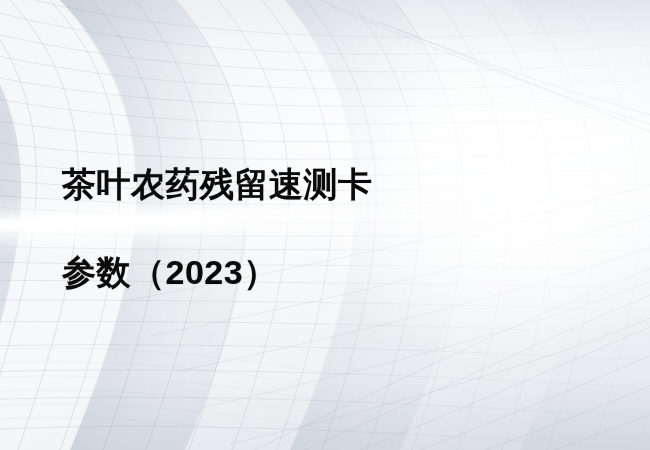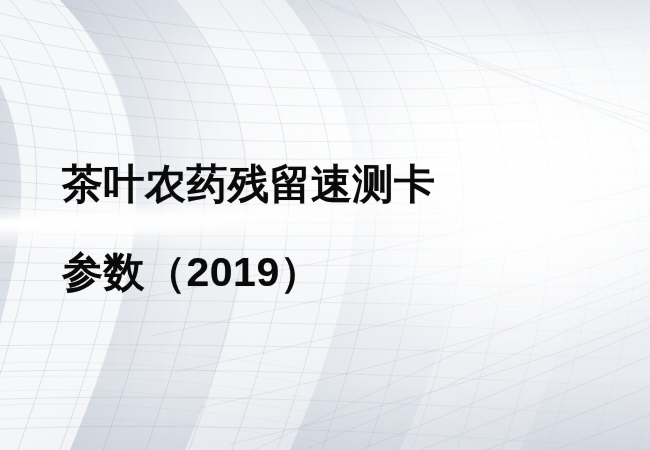--- a/index.html
+++ b/index.html
@@ -100,21 +100,21 @@
 
   
   .title-block {
     position: absolute;
     left: 62px;
     top: 140px;
     width: 560px;
   }
   .title-line {
     color: #0a0a0a;
-    font-size: 41px;
+    font-size: 34px;
     font-weight: bold;
     line-height: 88px;
     letter-spacing: 0.5px;
     white-space: nowrap;
     text-shadow: 0 0 1px rgba(0,0,0,0.35);
   }
 </style>
 </head>
 <body>
 
@@ -222,16 +222,16 @@
       <path d="M -20 420 C 90 414, 200 422, 320 442"></path>
     </g>
   </svg>
 
   <div class="glow-right"></div>
   <div class="light-streak"></div>
   <div class="light-streak-core"></div>
 
   <div class="title-block">
     <div class="title-line">茶叶农药残留速测卡</div>
-    <div class="title-line">参数（2019）</div>
+    <div class="title-line">参数（2023）</div>
   </div>
 
 </div>
 
 </body></html>

